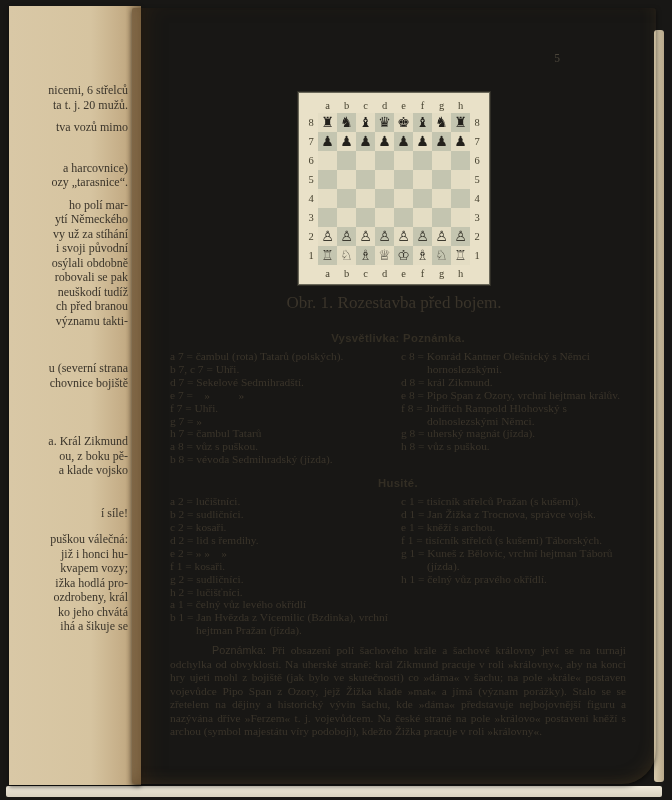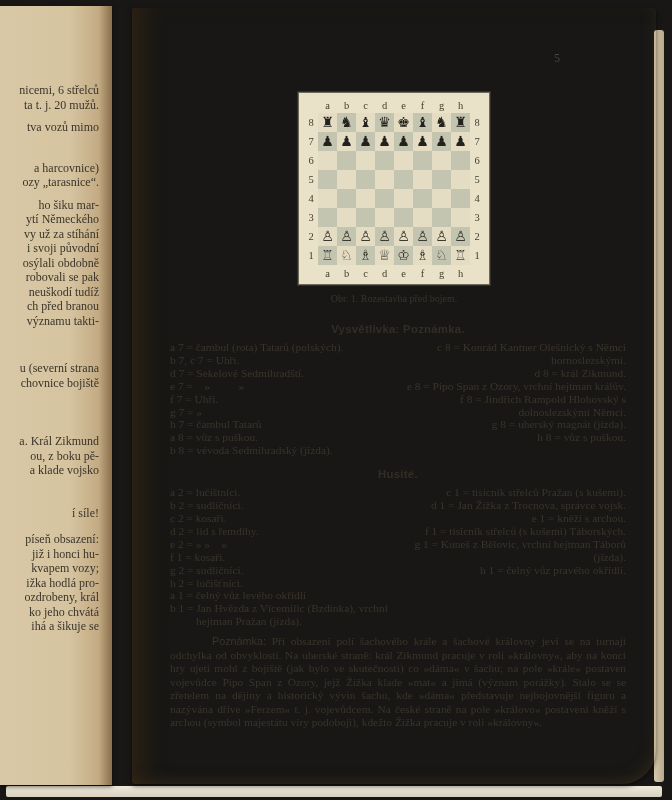--- a/index.html
+++ b/index.html
@@ -16,21 +16,21 @@
     position:absolute;left:6px;bottom:3px;width:656px;height:11px;
     background:linear-gradient(180deg,#efe9da, #d9d2c0);
     border-radius:2px;
   }
   .right-edge{
     position:absolute;right:8px;top:30px;width:10px;height:752px;
     background:linear-gradient(90deg,#d9ccae,#b7a88a);
     border-radius:3px;
   }
   .left-page{
-    position:absolute;left:0;top:6px;width:112px;height:779px;
+    position:absolute;left:9px;top:6px;width:132px;height:779px;
     background:linear-gradient(90deg,#d9c8a6 0%,#d6c4a0 62%,#c3ab84 88%,#8e7450 99%);
     box-shadow:0 2px 4px rgba(0,0,0,.5);
   }
   .left-page-text{
     padding:77px 13px 0 4px;
     text-align:right;
     font-size:12px;line-height:14.5px;
     color:var(--text,#3a342a);
     white-space:nowrap;overflow:hidden;
   }
@@ -64,33 +64,33 @@
     grid-template-columns:14px repeat(8,19px) 14px;
     grid-template-rows:16px repeat(8,19px) 16px;
   }
   .cell{display:flex;align-items:center;justify-content:center;}
   .lbl{font-size:10.5px;color:#45412f;font-family:"Liberation Serif",serif;}
   .sq{font-family:"DejaVu Sans",sans-serif;font-size:14px;line-height:19px;}
   .sq.light{background:var(--board-light,#e4ddc4);}
   .sq.dark{background:var(--board-dark,#c4c5b0);}
   .sq .pc-b{color:#23211c;}
   .sq .pc-w{color:#3c3a30;}
-  .caption{margin-top:8px;font-size:10px;color:var(--text,#3a342a);text-align:center;}
+  .caption{margin-top:8px;font-size:17px;color:var(--text,#3a342a);text-align:center;}
   #sections{padding:0 30px 0 38px;}
   .sec-heading{
     margin:19px 0 6px 0;text-align:center;
     font-family:"Liberation Sans",sans-serif;
     font-weight:bold;font-size:11.3px;letter-spacing:.3px;
     color:#332e24;
   }
   .section + .section .sec-heading{margin-top:11px;}
   .cols{display:flex;gap:13px;}
   .col{font-size:11.4px;line-height:12.9px;}
   .col.left{flex:0 0 218px;}
-  .col.right{flex:1 1 auto;text-align:right;}
+  .col.right{flex:1 1 auto;}
   .item{padding-left:26px;text-indent:-26px;}
   .note{
     margin:7px 30px 0 38px;
     text-align:justify;text-indent:42px;
     font-size:11.4px;line-height:13.5px;
     color:var(--text,#3a342a);
   }
   .note-label{
     font-family:"Liberation Sans",sans-serif;
     font-weight:normal;font-size:10.8px;
@@ -110,21 +110,21 @@
           <div class="frag-line">ta t. j. 20 mužů.</div>
         </div>
         <div class="frag-group" style="margin-top: 8px;">
           <div class="frag-line">tva vozů mimo</div>
         </div>
         <div class="frag-group" style="margin-top: 26px;">
           <div class="frag-line">a harcovnice)</div>
           <div class="frag-line">ozy „tarasnice“.</div>
         </div>
         <div class="frag-group" style="margin-top: 8px;">
-          <div class="frag-line">ho šiku mar-</div>
+          <div class="frag-line">ho polí mar-</div>
           <div class="frag-line">ytí Německého</div>
           <div class="frag-line">vy už za stíhání</div>
           <div class="frag-line">i svoji původní</div>
           <div class="frag-line">osýlali obdobně</div>
           <div class="frag-line">robovali se pak</div>
           <div class="frag-line">neuškodí tudíž</div>
           <div class="frag-line">ch před branou</div>
           <div class="frag-line">významu takti-</div>
         </div>
         <div class="frag-group" style="margin-top: 33px;">
@@ -133,21 +133,21 @@
         </div>
         <div class="frag-group" style="margin-top: 44px;">
           <div class="frag-line">a. Král Zikmund</div>
           <div class="frag-line">ou, z boku pě-</div>
           <div class="frag-line">a klade vojsko</div>
         </div>
         <div class="frag-group" style="margin-top: 28px;">
           <div class="frag-line">í síle!</div>
         </div>
         <div class="frag-group" style="margin-top: 12px;">
-          <div class="frag-line">píseň obsazení:</div>
+          <div class="frag-line">puškou válečná:</div>
           <div class="frag-line">již i honci hu-</div>
           <div class="frag-line">kvapem vozy;</div>
           <div class="frag-line">ižka hodlá pro-</div>
           <div class="frag-line">ozdrobeny, král</div>
           <div class="frag-line">ko jeho chvátá</div>
           <div class="frag-line">ihá a šikuje se</div>
         </div>
       </div>
   </div>
 

